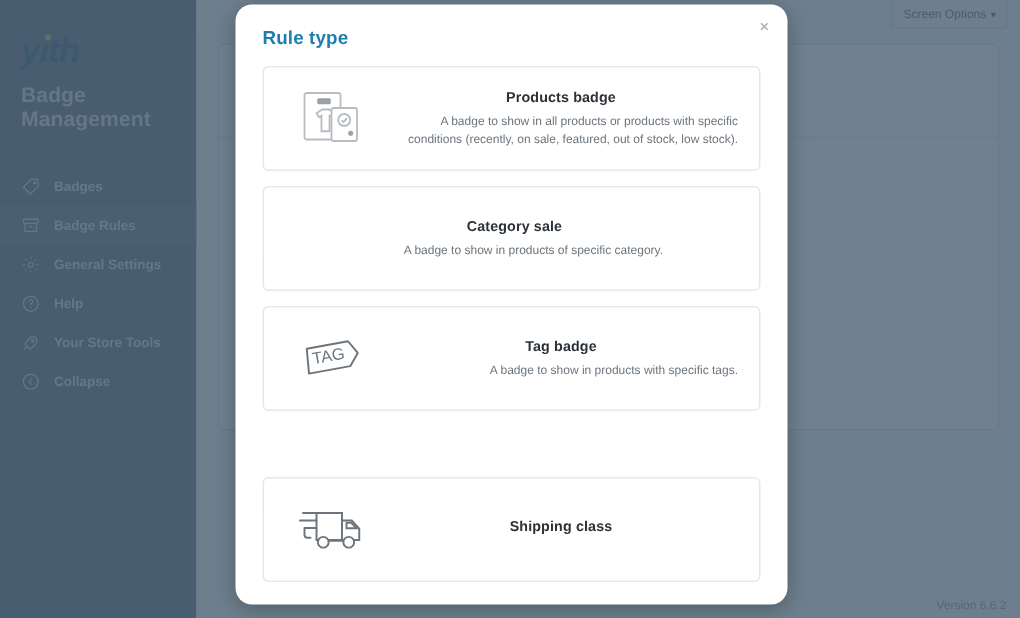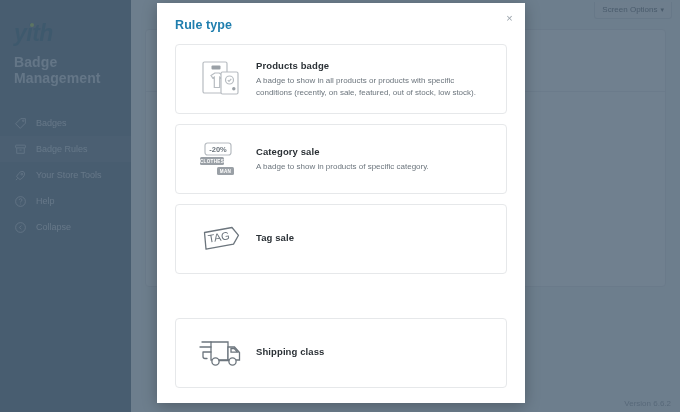--- a/index.html
+++ b/index.html
@@ -38,21 +38,21 @@
     background: #a4c63a; top: 1px; left: 16px;
   }
   .logo-sub {
     margin-top: 9px; font-size: 14px; font-weight: 700;
     color: #c6d0d8; letter-spacing: .1px;
   }
   .navlist { margin-top: 24px; }
   .nav-item {
     display: flex; align-items: center; gap: 9px;
     height: 26px; padding: 0 14px; margin-bottom: 0;
-    color: #ccd5dc; font-size: 9px; font-weight: 400;
+    color: #ccd5dc; font-size: 9px; font-weight: 700;
   }
   .nav-item + .nav-item { margin-top: 0; }
   .nav-item.active { background: #56697c; }
   .nav-ico { width: 13px; height: 13px; flex: 0 0 13px; display: block; }
   .nav-ico svg { display:block; width: 13px; height: 13px; }
 
   .content {
     flex: 1; height: 412px; position: relative;
     background: #f2f3f4;
   }
@@ -92,21 +92,21 @@
     position: absolute; inset: 0;
     background: rgba(72,92,112,0.78);
   }
 
   
   .modal {
     position: absolute;
     left: 157px; top: 3px;
     width: 368px; height: 400px;
     background: #ffffff;
-    border-radius: 0;
+    border-radius: 11px;
     box-shadow: 0 3px 14px rgba(0,0,0,0.26);
     overflow: hidden;
     display: flex; flex-direction: column;
   }
   .modal-head {
     position: relative;
     padding: 15px 18px 6px 18px;
     flex: 0 0 auto;
   }
   .modal-title {
@@ -139,25 +139,26 @@
   }
   .rule-card:last-child { margin-bottom: 0; margin-top: 44px; }
   .rule-ico {
     flex: 0 0 62px; width: 62px; height: 46px;
     display: flex; align-items: center; justify-content: center;
   }
   .rule-ico svg { display: block; }
   .rule-text { flex: 1 1 auto; padding-left: 4px; }
   .rule-name {
     font-size: 9.5px; font-weight: 700; color: #2b3136;
-    margin-bottom: 4px; letter-spacing: .1px;
+    margin-bottom: 4px; letter-spacing: .1px; text-align: center;
   }
   .rule-desc {
     font-size: 8px; color: #6c757d; line-height: 1.45;
     max-width: 248px;
+    text-align: right;
   }
 </style>
 </head>
 <body>
 
 <div id="app">
 
   <div class="bg-layer">
 
     <div class="sidebar">
@@ -185,41 +186,50 @@
           <span class="nav-ico">
             <svg viewBox="0 0 24 24" fill="none" stroke="#c3cdd5" stroke-width="1.6">
               <rect x="3" y="4" width="18" height="5" rx="1"></rect>
                 <path d="M5 9v10h14V9"></path>
                 <path d="M10 13h4"></path>
             </svg>
           </span>
           <span>Badge Rules</span>
         </div>
 
+        <div class="nav-item">
+          <span class="nav-ico">
+            <svg viewBox="0 0 24 24" fill="none" stroke="#c3cdd5" stroke-width="1.6">
+              <circle cx="12" cy="12" r="3"></circle>
+              <path d="M12 2.5v2.2M12 19.3v2.2M2.5 12h2.2M19.3 12h2.2M5.2 5.2l1.6 1.6M17.2 17.2l1.6 1.6M18.8 5.2l-1.6 1.6M6.8 17.2l-1.6 1.6"></path>
+            </svg>
+          </span>
+          <span>General Settings</span>
+        </div>
+
+        <div class="nav-item">
+          <span class="nav-ico">
+            <svg viewBox="0 0 24 24" fill="none" stroke="#c3cdd5" stroke-width="1.6">
+              <circle cx="12" cy="12" r="9"></circle>
+                <path d="M9.6 9.3a2.5 2.5 0 1 1 3.3 2.4c-.6.3-.9.8-.9 1.5v.4"></path>
+                <circle cx="12" cy="16.6" r=".9" fill="#c3cdd5" stroke="none"></circle>
+            </svg>
+          </span>
+          <span>Help</span>
+        </div>
 
         <div class="nav-item">
           <span class="nav-ico">
             <svg viewBox="0 0 24 24" fill="none" stroke="#c3cdd5" stroke-width="1.6">
               <path d="M14.5 4.5c3.5 0 5 1.5 5 5 0 4-6 9-8.5 10L8 17l-3-3C6 11.5 10.5 4.5 14.5 4.5z"></path>
               <circle cx="14.5" cy="9.5" r="1.6"></circle>
                 <path d="M6.5 17.5 3.5 20.5"></path>
             </svg>
           </span>
           <span>Your Store Tools</span>
-        </div>
-
-        <div class="nav-item">
-          <span class="nav-ico">
-            <svg viewBox="0 0 24 24" fill="none" stroke="#c3cdd5" stroke-width="1.6">
-              <circle cx="12" cy="12" r="9"></circle>
-                <path d="M9.6 9.3a2.5 2.5 0 1 1 3.3 2.4c-.6.3-.9.8-.9 1.5v.4"></path>
-                <circle cx="12" cy="16.6" r=".9" fill="#c3cdd5" stroke="none"></circle>
-            </svg>
-          </span>
-          <span>Help</span>
         </div>
 
         <div class="nav-item">
           <span class="nav-ico">
             <svg viewBox="0 0 24 24" fill="none" stroke="#c3cdd5" stroke-width="1.6">
               <circle cx="12" cy="12" r="9"></circle>
                 <path d="M13.5 8.5 10 12l3.5 3.5"></path>
             </svg>
           </span>
           <span>Collapse</span>
@@ -270,45 +280,36 @@
             <circle cx="32.8" cy="28.8" r="1.7" fill="#9aa0a6" stroke="none"></circle>
           </svg>
         </div>
         <div class="rule-text">
           <div class="rule-name">Products badge</div>
           <div class="rule-desc">A badge to show in all products or products with specific conditions (recently, on sale, featured, out of stock, low stock).</div>
         </div>
       </div>
 
       <div class="rule-card">
-        <div class="rule-ico">
-          <svg width="44" height="36" viewBox="0 0 44 36" fill="none">
-            <rect x="6" y="2" width="26" height="12" rx="2.5" fill="#fff" stroke="#b7bcc1" stroke-width="1.2"></rect>
-            <text x="19" y="10.6" font-family="Liberation Sans, sans-serif" font-size="7.5" font-weight="700" fill="#6c757d" text-anchor="middle">-20%</text>
-            <rect x="1" y="16" width="24" height="8" rx="1.5" fill="#9aa0a6"></rect>
-            <text x="13" y="21.9" font-family="Liberation Sans, sans-serif" font-size="4.6" font-weight="700" fill="#ffffff" text-anchor="middle" letter-spacing=".3">CLOTHES</text>
-            <rect x="18" y="26" width="17" height="8" rx="1.5" fill="#9aa0a6"></rect>
-            <text x="26.5" y="31.9" font-family="Liberation Sans, sans-serif" font-size="4.6" font-weight="700" fill="#ffffff" text-anchor="middle" letter-spacing=".3">MAN</text>
-          </svg>
-        </div>
         <div class="rule-text">
           <div class="rule-name">Category sale</div>
           <div class="rule-desc">A badge to show in products of specific category.</div>
         </div>
       </div>
 
       <div class="rule-card">
         <div class="rule-ico">
           <svg width="44" height="36" viewBox="0 0 44 36" fill="none" stroke="#6c757d" stroke-width="1.3" stroke-linejoin="round">
             <path d="M5.5 11.5 33 6.5l6.5 7.8-5 8.8-27.5 5z" fill="#fff"></path>
             <text x="20" y="20" font-family="Liberation Sans, sans-serif" font-size="11" fill="#6c757d" stroke="none" text-anchor="middle" transform="rotate(-10 20 17)">TAG</text>
           </svg>
         </div>
         <div class="rule-text">
-          <div class="rule-name">Tag sale</div>
+          <div class="rule-name">Tag badge</div>
+          <div class="rule-desc">A badge to show in products with specific tags.</div>
         </div>
       </div>
 
       <div class="rule-card">
         <div class="rule-ico">
           <svg width="46" height="34" viewBox="0 0 46 34" fill="none" stroke="#6c757d" stroke-width="1.3" stroke-linecap="round">
             <path d="M13 6h17v18H13z" fill="#fff"></path>
             <path d="M30 11h6.5l5 5.5V24H30z" fill="#fff"></path>
             <path d="M33 12.5h3.2l3.3 3.6H33z"></path>
             <path d="M4 6h9M2 11h11M5 16h8M5 16v4.5a2 2 0 0 0 2 2h2"></path>

